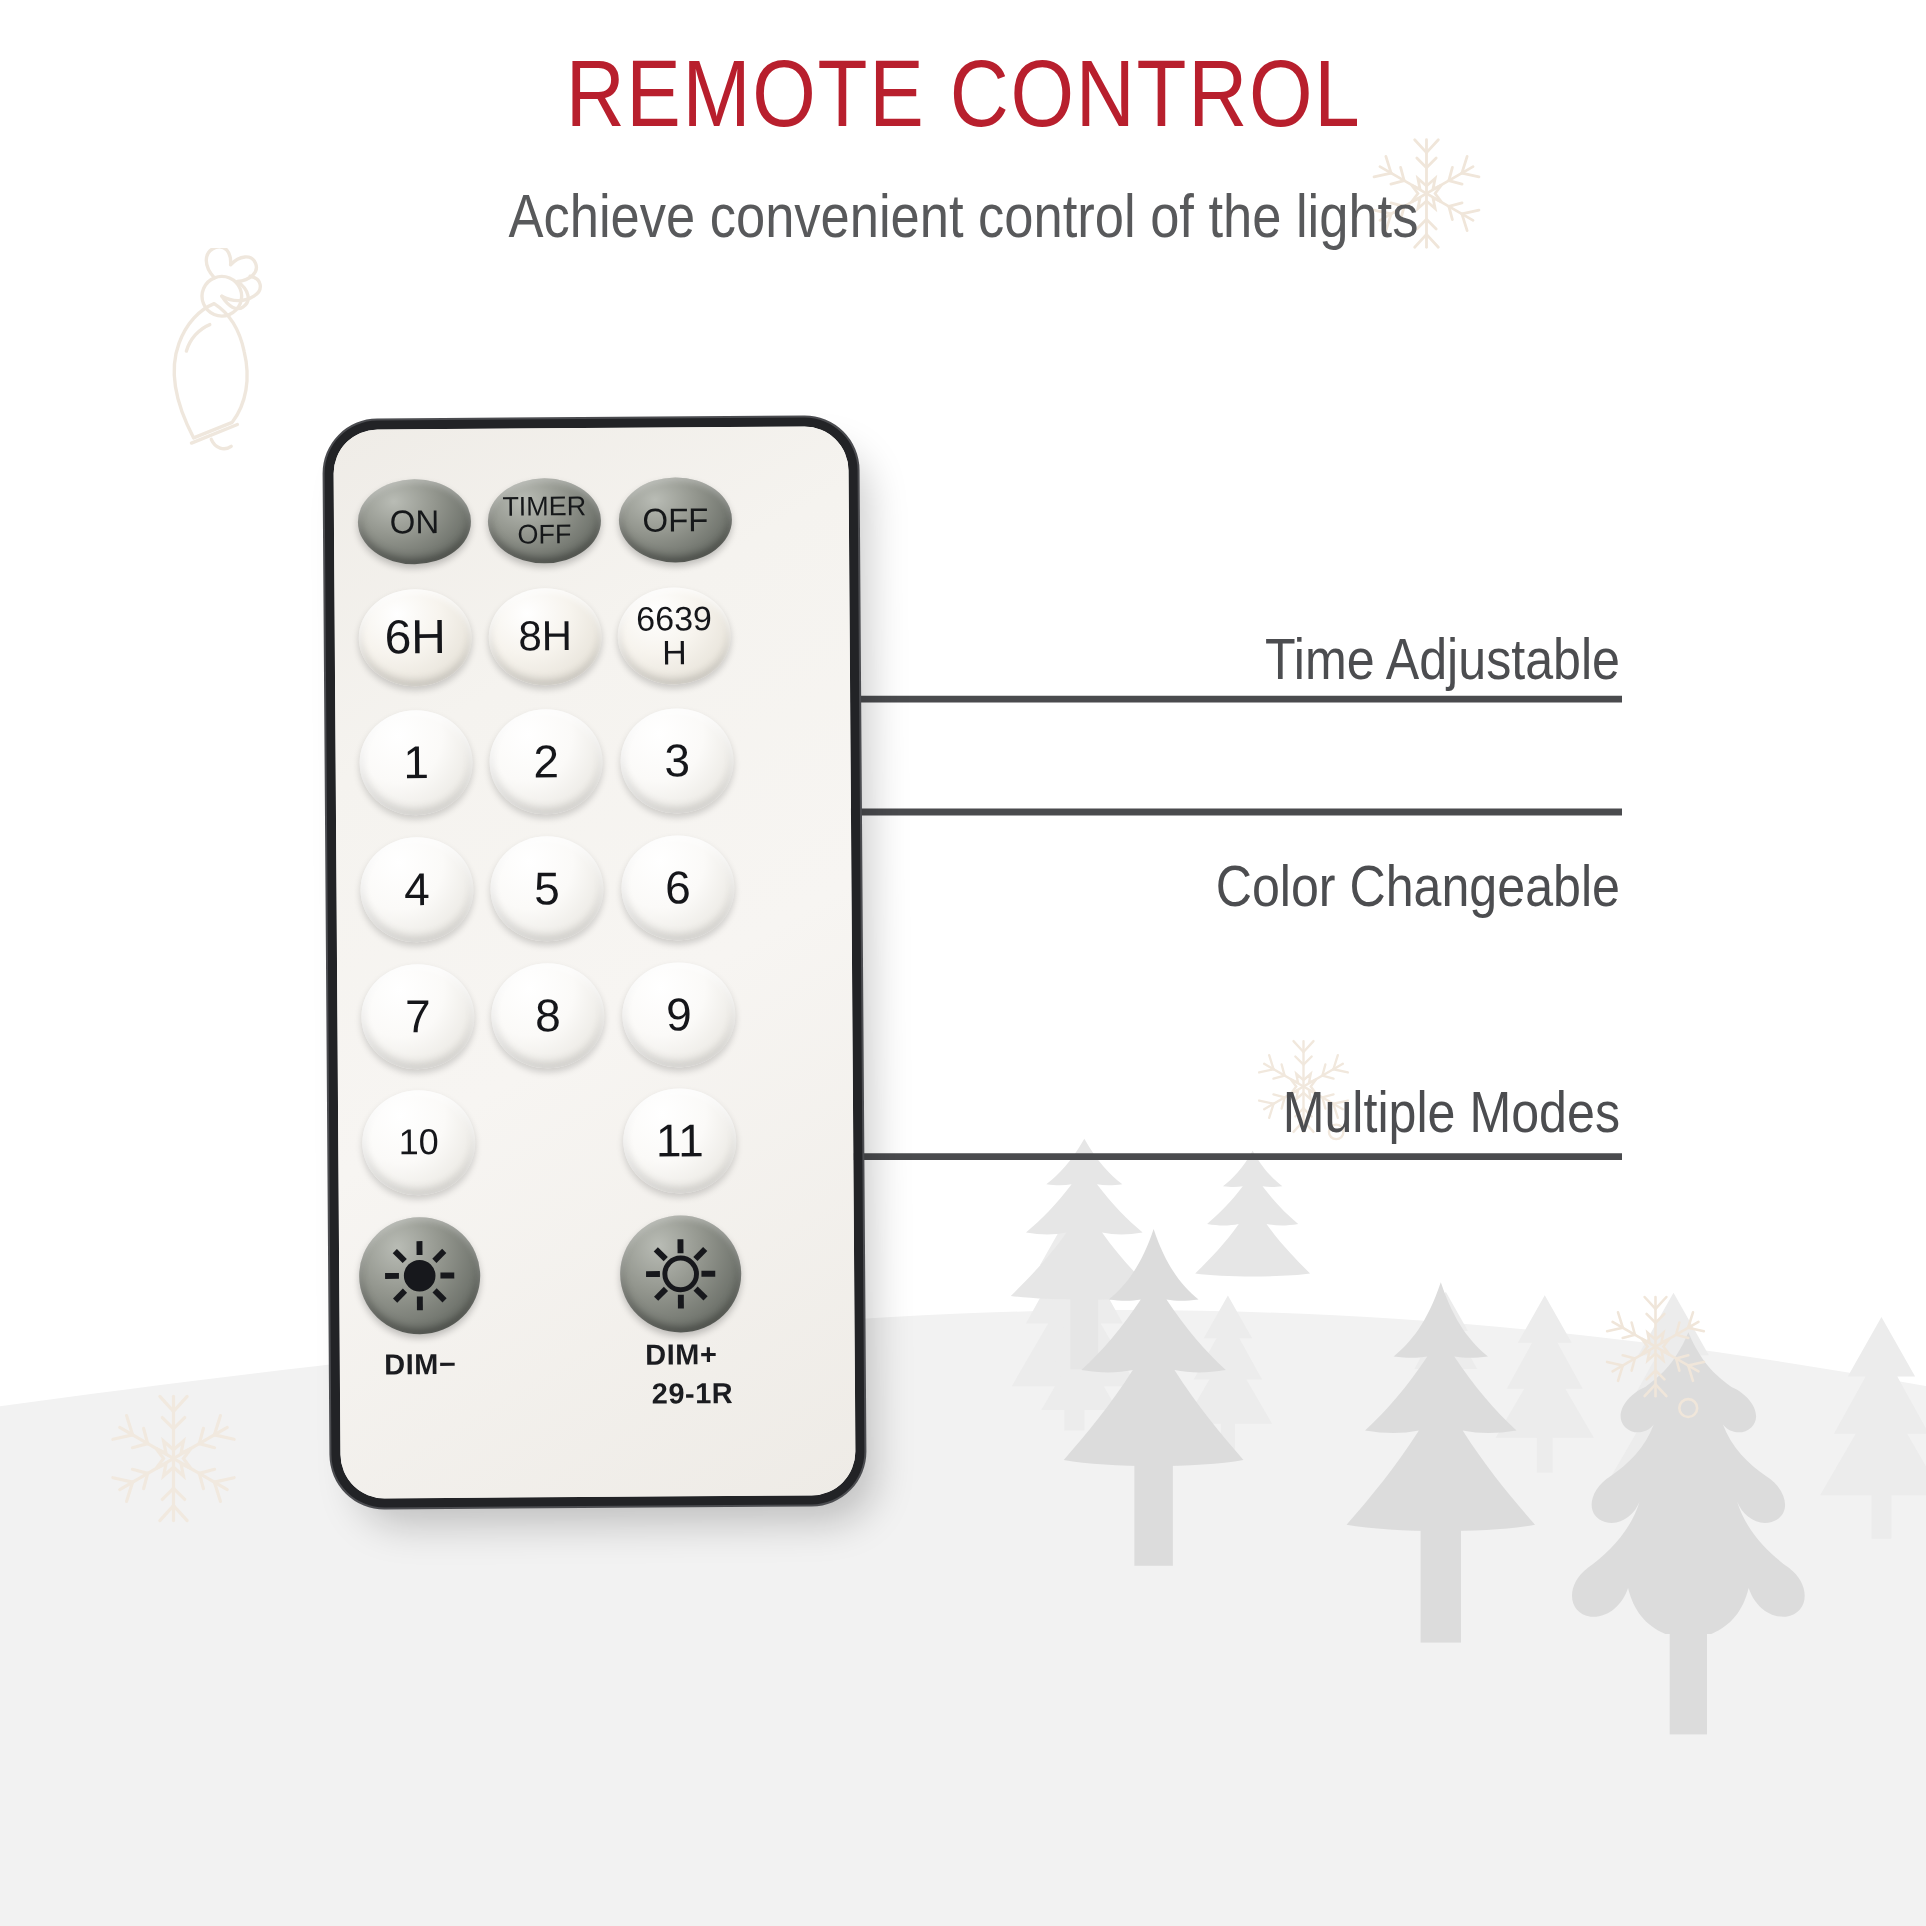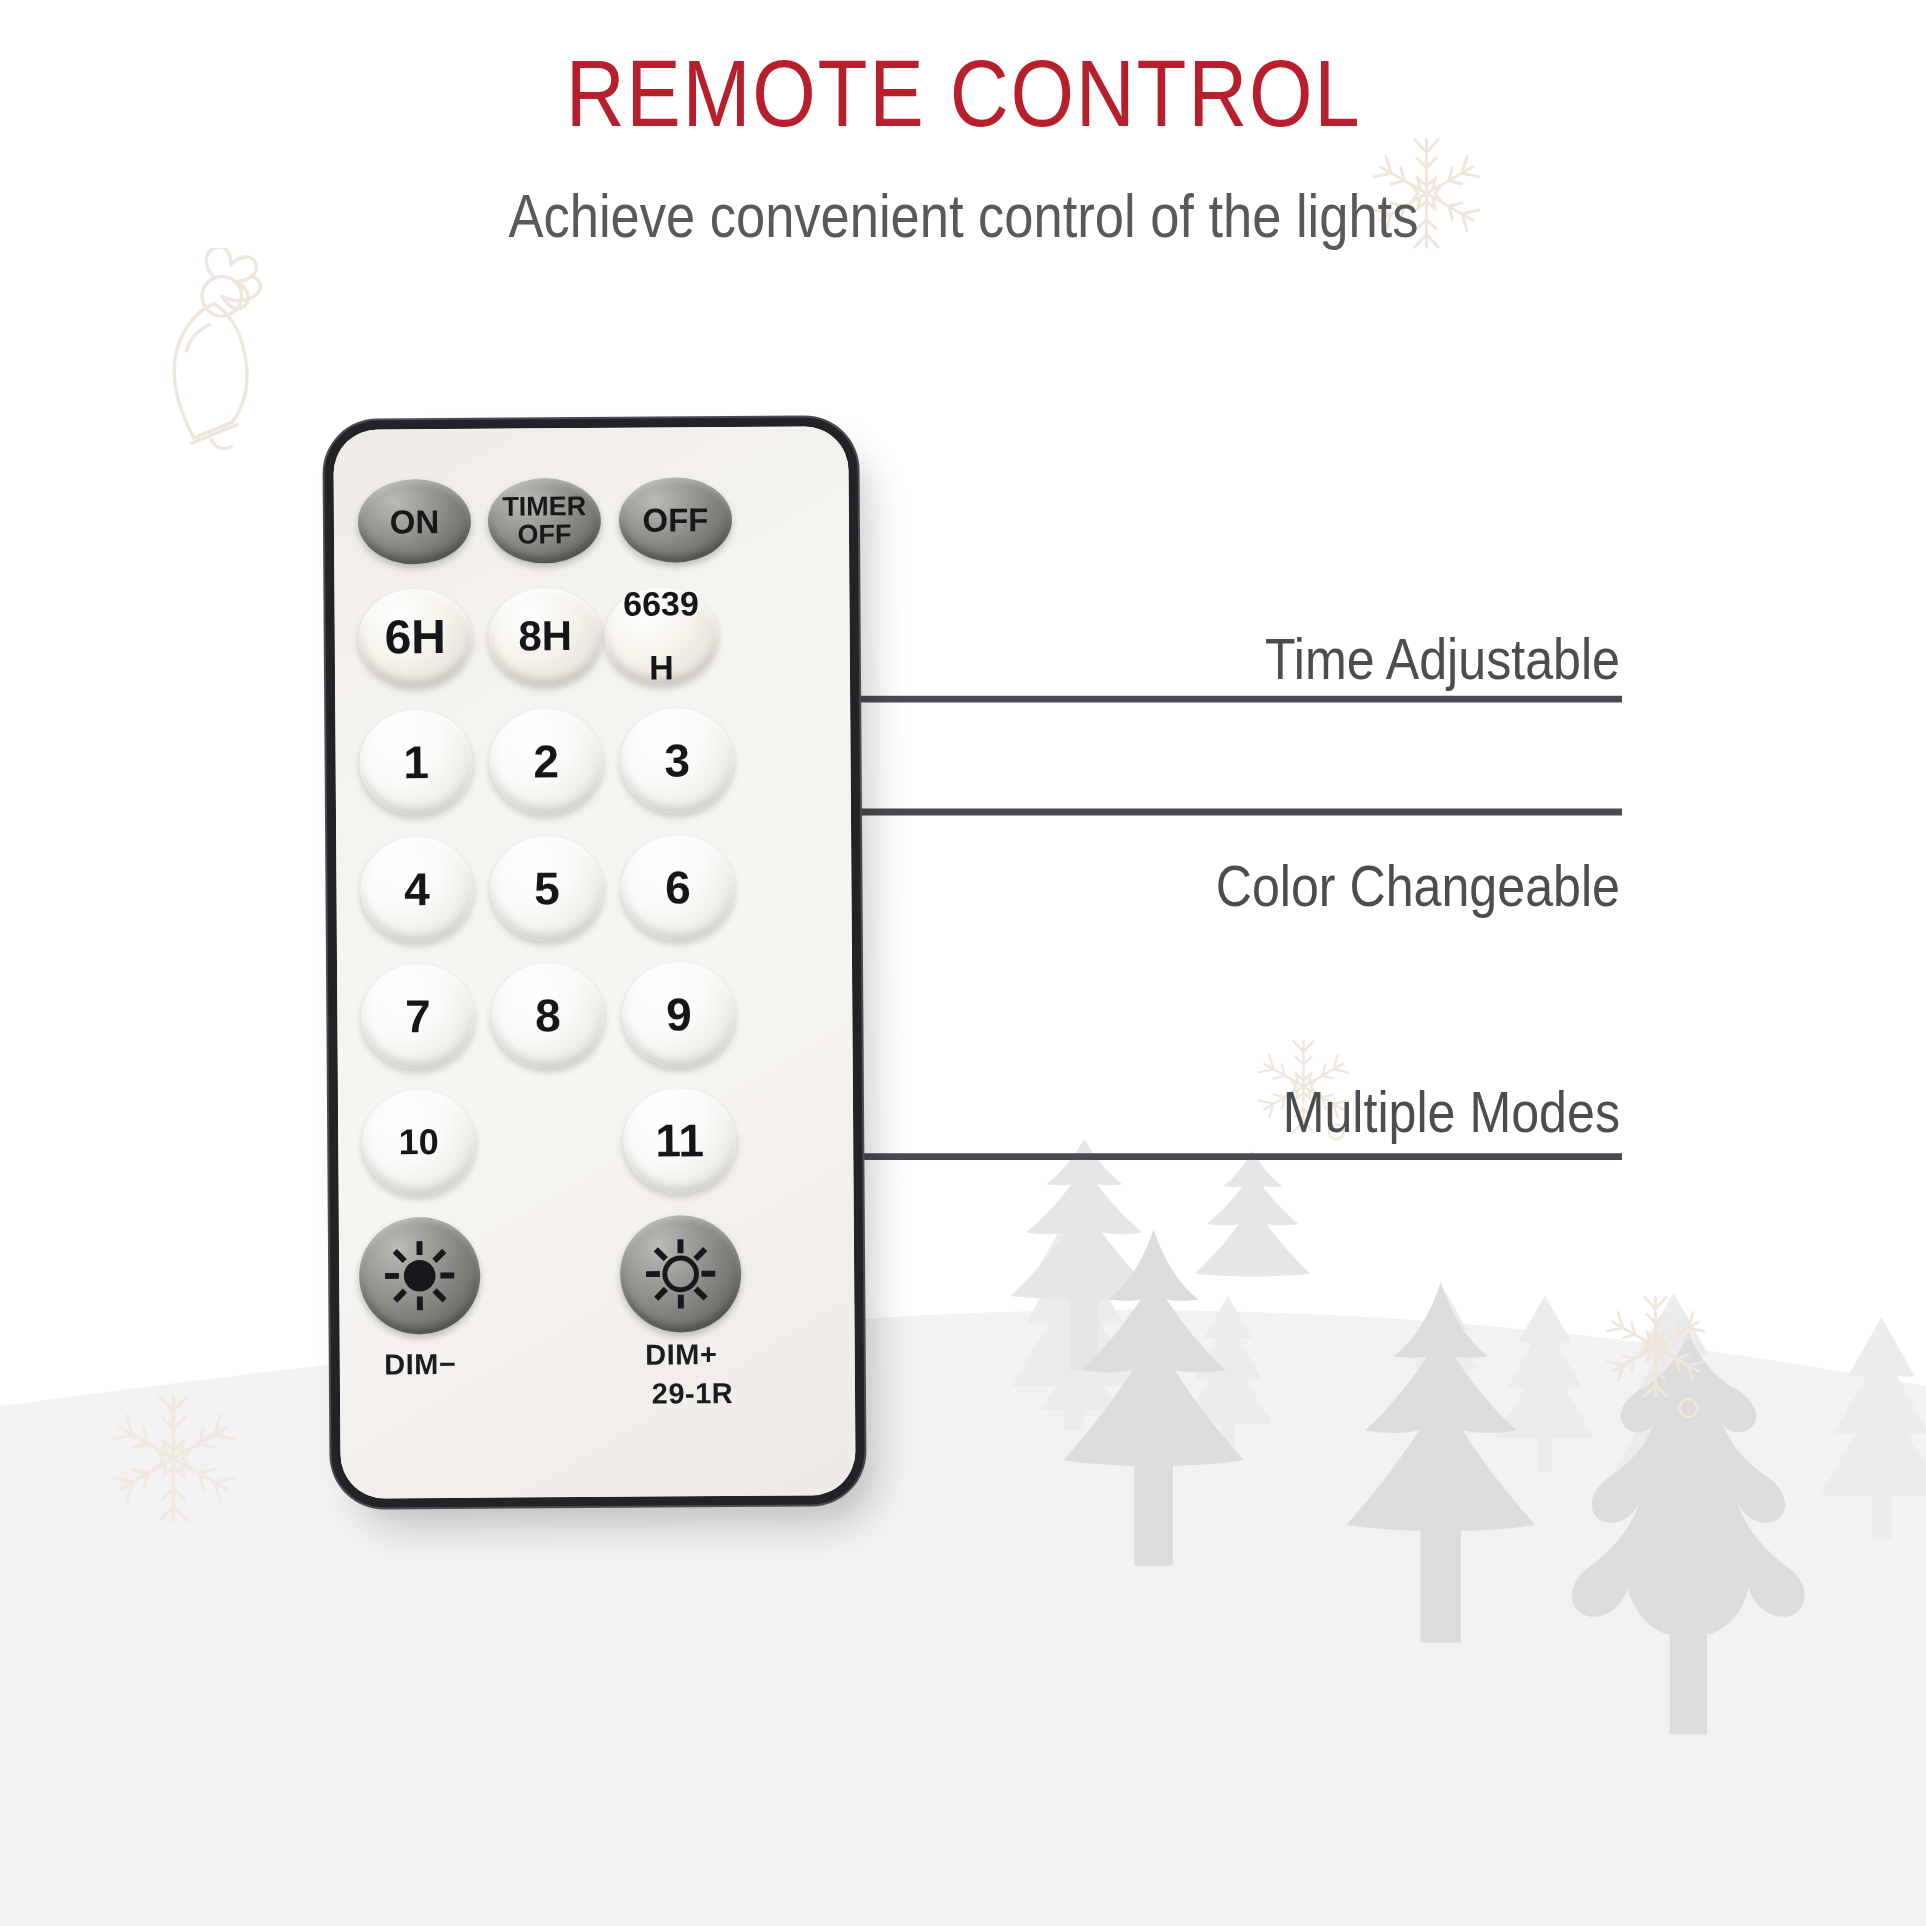--- a/index.html
+++ b/index.html
@@ -54,21 +54,21 @@
     transform:rotate(-0.4deg);
   }
   .remote-inner{position:absolute;inset:0;}
 
   .btn{
     position:absolute;
     border-radius:50%;
     display:flex;align-items:center;justify-content:center;
     text-align:center;
     color:#15161a;
-    font-weight:700;
+    font-weight:400;
     font-family:"Liberation Sans",sans-serif;
     line-height:1.02;
     user-select:none;
   }
   
   .btn.dark{
     background:
       radial-gradient(ellipse at 32% 26%, #b9bcb5 0%, #93968e 38%, #6f736c 72%, #55584f 100%);
     box-shadow:
       inset 0 3px 6px rgba(255,255,255,.35),
@@ -432,21 +432,21 @@
       <div class="btn dark" style="left:285px;top:50px;width:113px;height:85px;font-size:33px;">
         <span class="lbl">OFF</span>
       </div>
 
       <div class="btn light" style="left:24px;top:160px;width:113px;height:97px;font-size:48px;">
         <span class="lbl">6H</span>
       </div>
       <div class="btn light" style="left:154px;top:160px;width:113px;height:97px;font-size:42px;">
         <span class="lbl">8H</span>
       </div>
-      <div class="btn light" style="left:270px;top:160px;width:113px;height:97px;font-size:34px;flex-direction:column;line-height:.98;justify-content:space-between;">
+      <div class="btn light" style="left:283px;top:160px;width:113px;height:97px;font-size:34px;flex-direction:column;line-height:.98;">
         <span class="lbl">6639</span>
         <span class="sub">H</span>
       </div>
 
       <div class="btn white" style="left:24px;top:281px;width:113px;height:105px;font-size:46px;">
         <span class="lbl">1</span>
       </div>
       <div class="btn white" style="left:154px;top:281px;width:113px;height:105px;font-size:46px;">
         <span class="lbl">2</span>
       </div>

